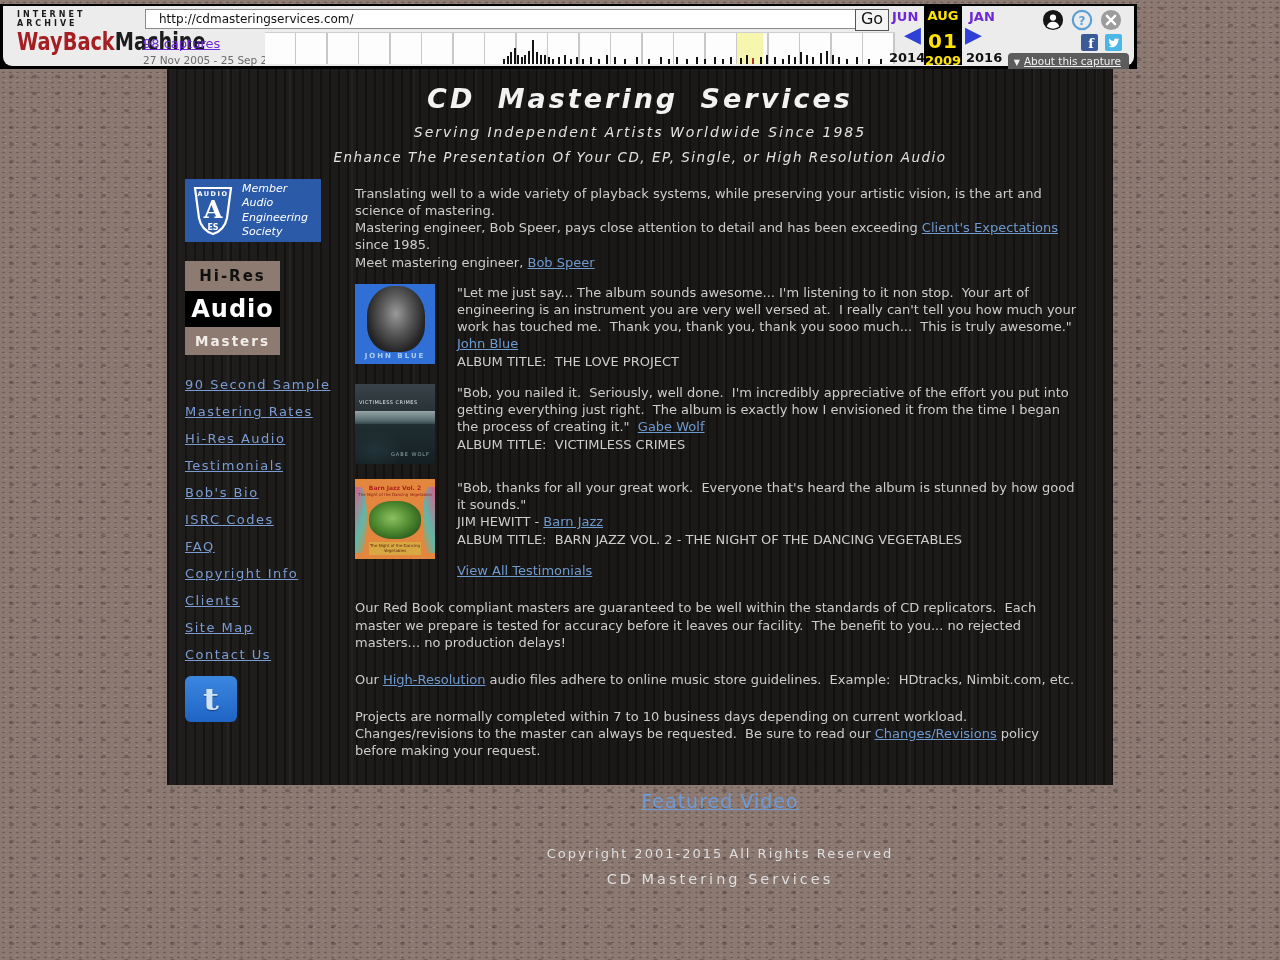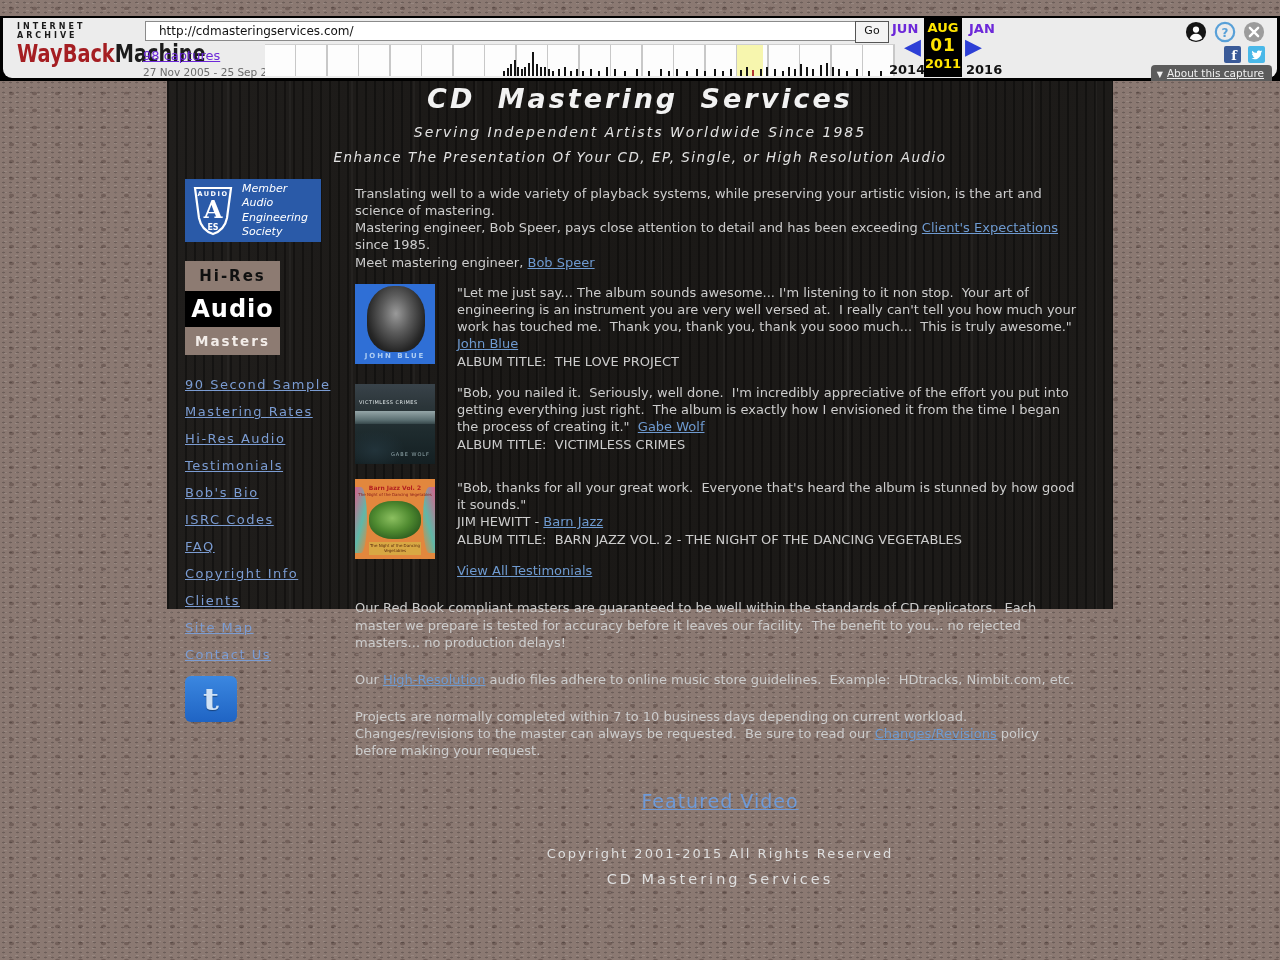--- a/index.html
+++ b/index.html
@@ -8,58 +8,58 @@
     font-family:"DejaVu Sans","Liberation Sans",sans-serif;
     background-color:#8b7972;
     background-image:
       radial-gradient(rgba(0,0,0,.22) 1px, transparent 1.6px),
       radial-gradient(rgba(255,255,255,.10) 1px, transparent 1.4px),
       radial-gradient(rgba(40,20,20,.25) 2px, transparent 3px);
     background-size:7px 5px,11px 7px,23px 17px;
   }
 
   
-  .wb-outer{position:absolute;top:16px;left:0;width:1280px;height:65px;background:#000;z-index:50;}
+  .wb-outer{position:absolute;top:4px;left:0;width:1137px;height:65px;background:#000;z-index:50;}
   .wb-inner{position:absolute;top:2px;left:3px;right:3px;bottom:3px;background:#ececec;
     border-radius:0 0 9px 9px;overflow:visible;}
   .wb-logo{position:absolute;left:14px;top:4px;width:120px;}
   .wb-logo-top{font-size:8px;letter-spacing:3px;color:#1a1a1a;font-weight:bold;margin-bottom:2px;}
   .wb-logo-main{font-size:21px;font-weight:bold;line-height:1;transform:scale(.92,1.18);transform-origin:left top;white-space:nowrap;}
   .wb-logo-red{color:#a51e22;}
   .wb-logo-black{color:#1c1c1c;}
   .wb-url{position:absolute;left:142px;top:3px;width:698px;height:16px;border:1px solid #8a8a8a;
     font-family:"DejaVu Sans",sans-serif;font-size:12px;padding:1px 13px;background:#fff;color:#111;}
   .wb-go{position:absolute;left:852px;top:3px;width:32px;height:20px;background:#f4f4f4;border:1px solid #555;
-    font-size:11px;color:#111;text-align:center;line-height:18px;cursor:pointer;}
+    font-size:16px;color:#111;text-align:center;line-height:18px;cursor:pointer;}
   .wb-captures{position:absolute;left:140px;top:30px;width:120px;}
   .wb-captures-link{color:#6d28d9;font-size:13px;text-decoration:underline;cursor:pointer;display:block;margin-bottom:3px;}
   .wb-captures-range{color:#6a6a6a;font-size:10.5px;white-space:nowrap;}
   .wb-timeline{position:absolute;left:262px;top:26px;width:630px;height:31px;background:
     repeating-linear-gradient(90deg,#fdfdfd 0px,#fdfdfd 30px,#c8c8c8 30px,#c8c8c8 31.5px);
     border-top:1px solid #cfcfcf;}
   .wb-highlight{position:absolute;top:0;height:31px;background:#f7f6ae;}
   .wb-bar{position:absolute;bottom:0;width:2px;background:#141414;}
   .wb-redtick{position:absolute;bottom:0;width:2px;background:#b03434;}
   .wb-month{position:absolute;top:3px;font-size:13px;font-weight:bold;color:#6d28d9;}
   .wb-year{position:absolute;top:44px;font-size:13px;font-weight:bold;color:#111;}
   .wb-black-block{position:absolute;left:921px;top:-2px;width:38px;height:61px;background:#000;text-align:center;}
   .wb-bb-month{color:#ffe400;font-size:13px;font-weight:bold;margin-top:4px;}
-  .wb-bb-day{color:#ffe400;font-size:17px;font-weight:bold;line-height:1;margin-top:2px;letter-spacing:1px;}
+  .wb-bb-day{color:#ffe400;font-size:20px;font-weight:bold;line-height:1;margin-top:8px;letter-spacing:1px;}
   .wb-bb-year{color:#ffe400;font-size:13px;font-weight:bold;margin-top:2px;}
   .wb-arrow{position:absolute;top:18px;font-size:22px;color:#2d3fd6;cursor:pointer;line-height:1;}
   .wb-icons{position:absolute;right:12px;top:3px;display:flex;gap:7px;align-items:center;}
   .wb-social{position:absolute;right:12px;top:28px;display:flex;gap:7px;}
   .icon-btn{cursor:pointer;display:block;}
   .wb-about{position:absolute;right:5px;bottom:-3px;background:#5c5c5c;color:#f0f0f0;font-size:10.5px;
     padding:2px 8px 2px 6px;border-radius:4px 4px 0 0;cursor:pointer;white-space:nowrap;}
   .wb-about .tri{font-size:8px;margin-right:4px;}
   .wb-about .lbl{text-decoration:underline;}
 
   
-  .content{position:absolute;left:167px;top:65px;width:946px;height:544px;color:#cccccc;
+  .content{position:absolute;left:167px;top:65px;width:946px;height:720px;color:#cccccc;
     background-color:#1b1917;
     background-image:
       repeating-linear-gradient(90deg,rgba(0,0,0,.35) 0px,rgba(0,0,0,.35) 2px,transparent 2px,transparent 9px),
       repeating-linear-gradient(90deg,transparent 0px,transparent 60px,rgba(255,255,255,.03) 60px,rgba(255,255,255,.03) 62px),
       linear-gradient(90deg,#201e1c,#1a1816 40%,#1d1b19);
   }
   .page-header{text-align:center;padding-top:18px;}
   .page-title{font-size:27px;font-weight:bold;font-style:italic;color:#f2f2f2;letter-spacing:3px;word-spacing:10px;}
   .page-sub1{font-size:14px;font-style:italic;color:#e2e2e2;letter-spacing:2px;margin-top:10px;}
   .page-sub2{font-size:13.5px;font-style:italic;color:#e2e2e2;letter-spacing:1.5px;margin-top:9px;}
@@ -206,21 +206,21 @@
     <div class="wb-month" style="left:889px;">JUN</div>
     <div class="wb-month" style="left:966px;">JAN</div>
     <div class="wb-year" style="left:886px;">2014</div>
     <div class="wb-year" style="left:963px;">2016</div>
     <div class="wb-arrow" style="left:901px;">◀</div>
     <div class="wb-arrow" style="left:962px;">▶</div>
 
     <div class="wb-black-block">
       <div class="wb-bb-month">AUG</div>
       <div class="wb-bb-day">01</div>
-      <div class="wb-bb-year">2011</div>
+      <div class="wb-bb-year">2009</div>
     </div>
 
     <div class="wb-icons">
       <svg class="icon-btn" width="22" height="22" viewBox="0 0 24 24">
         <circle cx="12" cy="12" r="11" fill="#161616"></circle>
         <circle cx="12" cy="9.4" r="3.4" fill="#fff"></circle>
         <path d="M5.2 19.2a7 7 0 0 1 13.6 0 11 11 0 0 1-13.6 0z" fill="#fff"></path>
       </svg>
       <svg class="icon-btn" width="22" height="22" viewBox="0 0 24 24">
         <circle cx="12" cy="12" r="10" fill="#ececec" stroke="#58a0d8" stroke-width="2.4"></circle>

